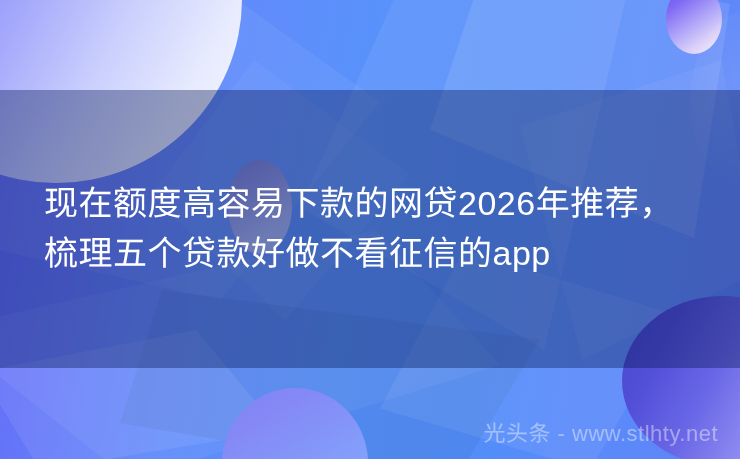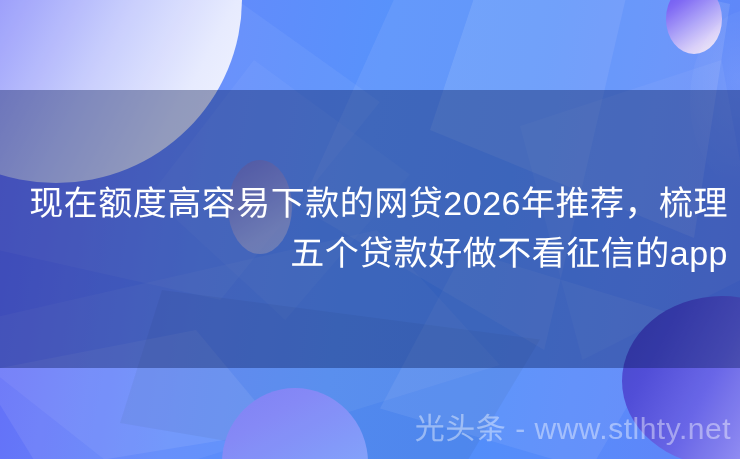--- a/index.html
+++ b/index.html
@@ -152,40 +152,40 @@
   .band-bottom {
     top: 368px; height: 91px;
     background: rgba(255,255,255,0.045);
   }
 
   
   .title-wrap {
     position: absolute;
     left: 0; right: 0;
     top: 178px;
-    padding: 0 12px;
+    padding: 0 44px;
     box-sizing: border-box;
-    text-align: right;
+    text-align: left;
   }
   .title {
     margin: 0;
     font-size: 34px;
     line-height: 50px;
     font-weight: 400;
     color: #ffffff;
     letter-spacing: 0.5px;
     white-space: pre-wrap;
   }
 
   
   .watermark {
     position: absolute;
-    right: 9px;
+    right: 22px;
     bottom: 12px;
-    font-size: 30px;
+    font-size: 22px;
     line-height: 1.2;
     font-weight: 400;
     color: rgba(255,255,255,0.42);
     letter-spacing: 0.5px;
     white-space: nowrap;
     margin-left: 11px;
   }
 </style>
 </head>
 <body>

